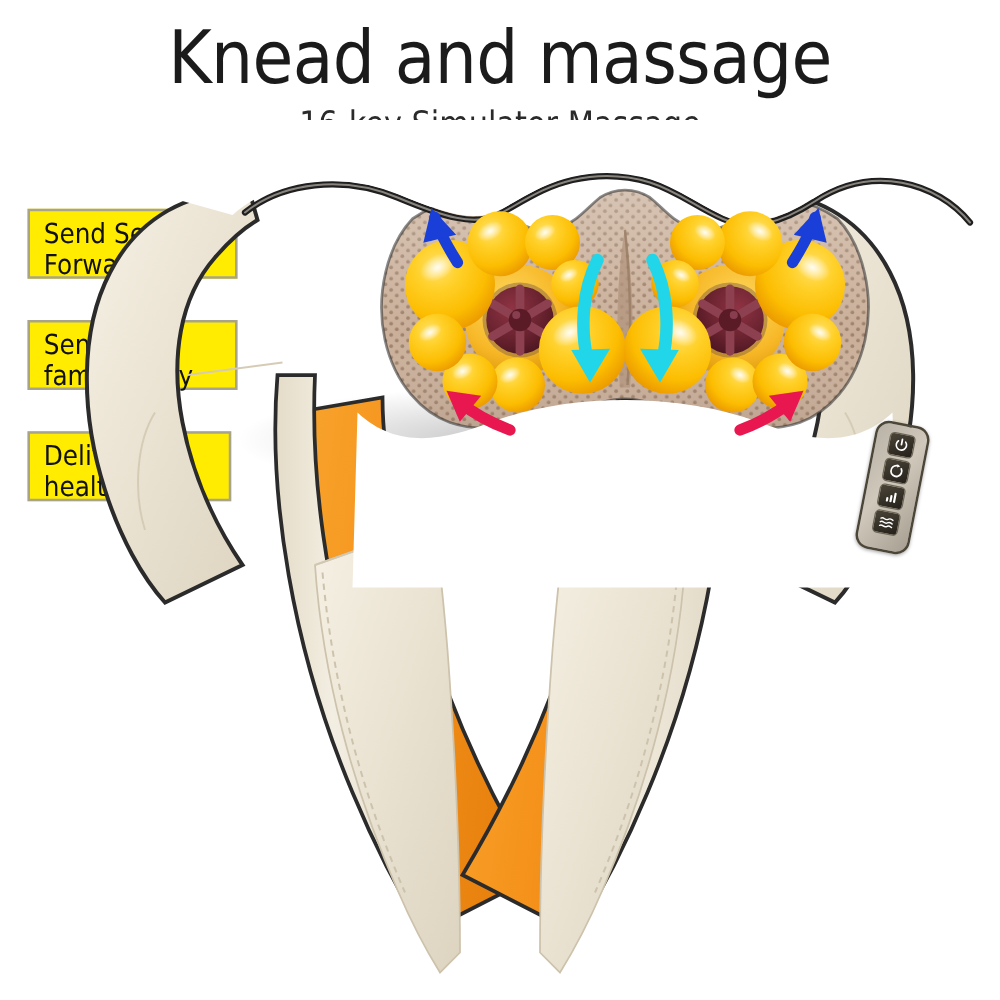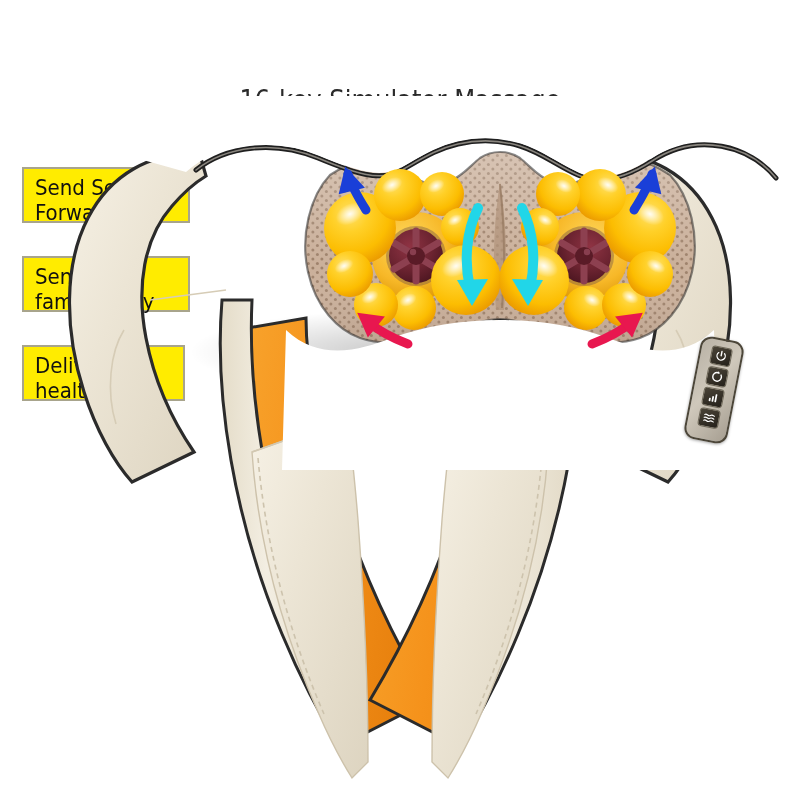--- a/index.html
+++ b/index.html
@@ -112,20 +112,21 @@
   
   .gloss {
     pointer-events: none;
   }
 </style>
 </head>
 <body>
 
 <div id="stage">
 
+  <div class="headline">Knead and massage</div>
   <div class="subhead">16-key Simulator Massage</div>
 
   <div class="callout" id="callout-0">Send Seniors
 Forward</div>
   <div class="callout" id="callout-1">Send your
 family away</div>
   <div class="callout" id="callout-2">Delivery of
 health</div>
 
   <svg id="product" viewBox="0 0 800 800">

